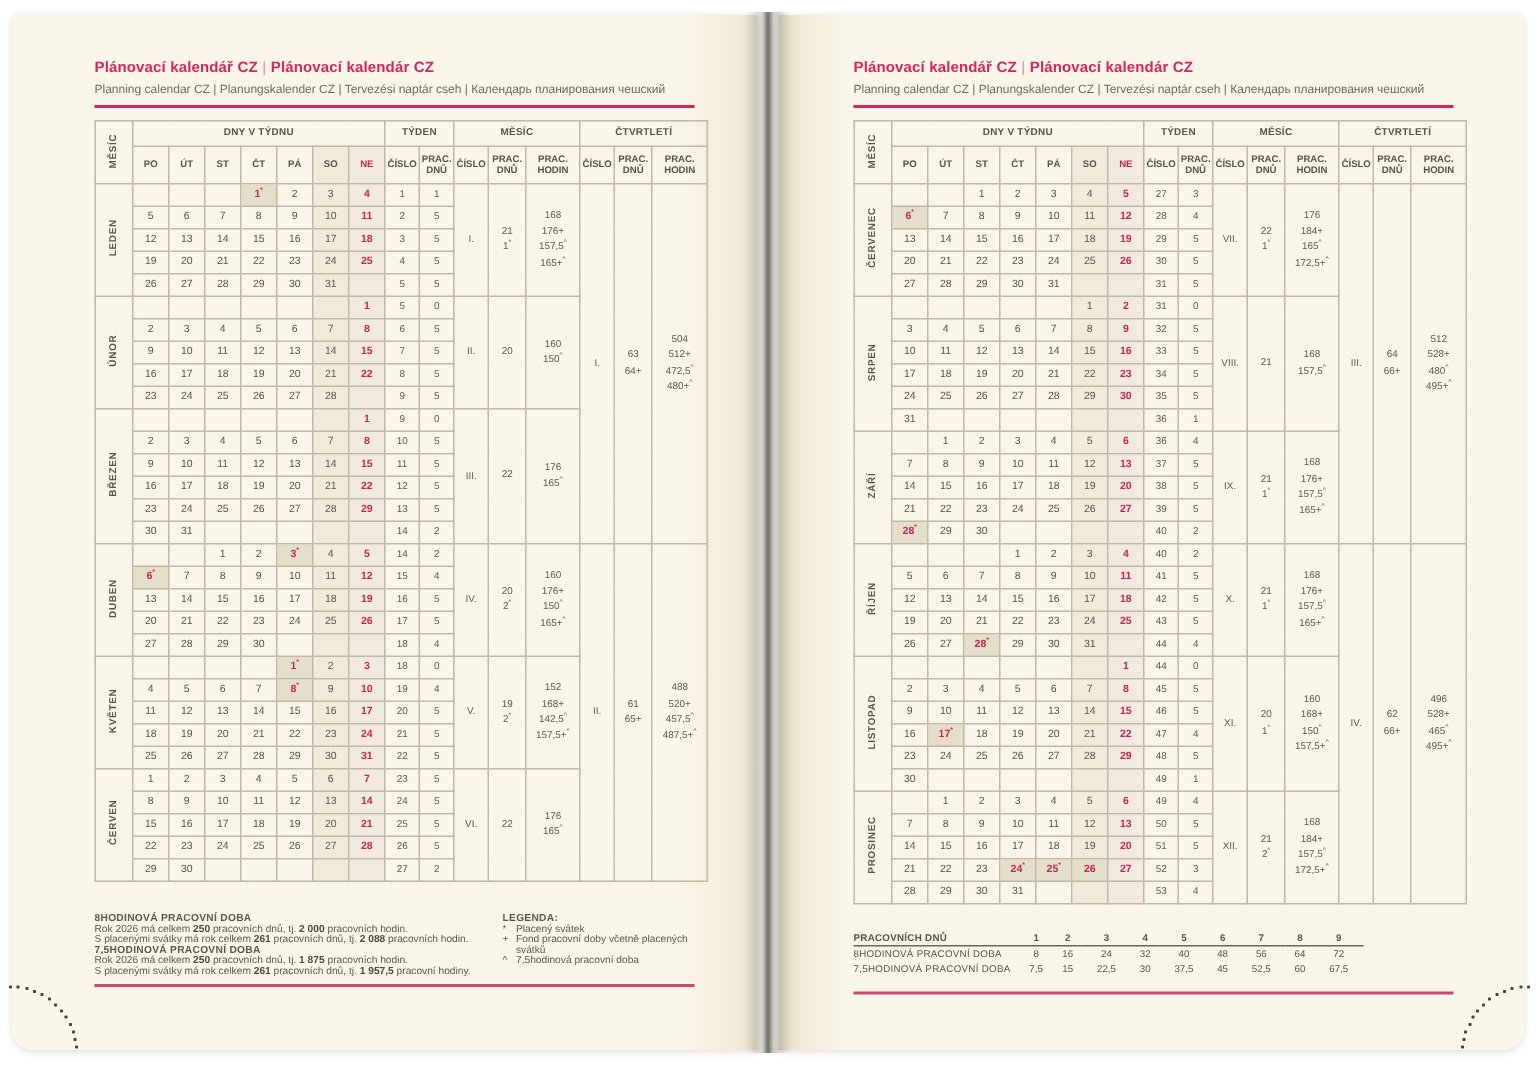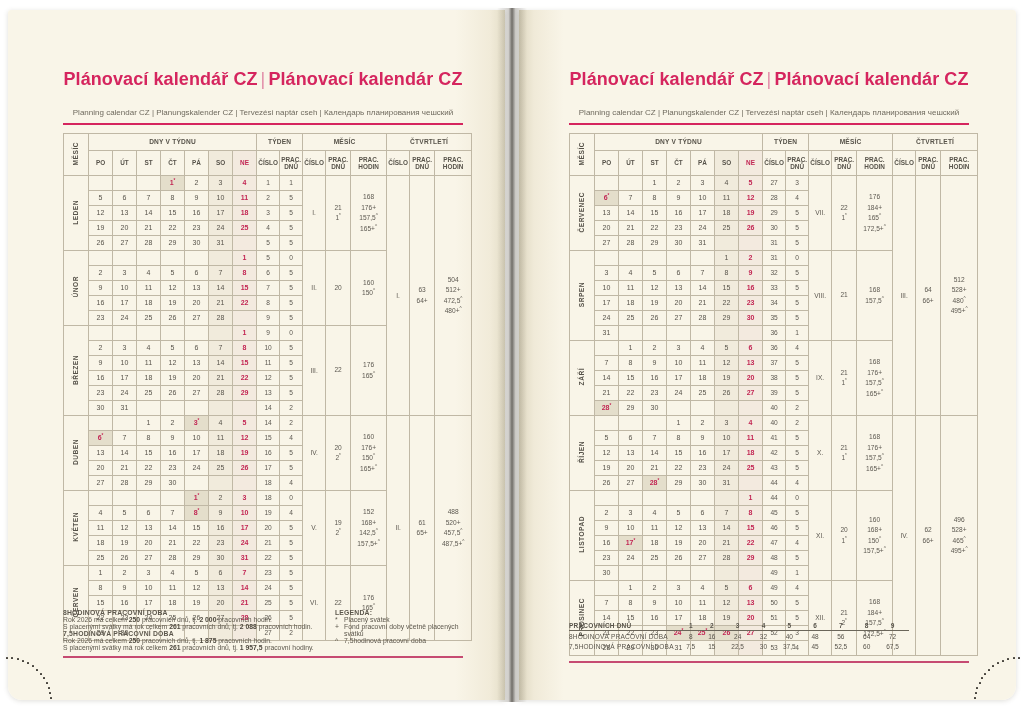--- a/index.html
+++ b/index.html
@@ -8,23 +8,23 @@
   .page{position:absolute;top:10px;height:690px;background:#f9f5e8;box-shadow:0 1px 5px rgba(80,70,50,.18);}
   .page.left{left:8px;width:497px;border-radius:3px 0 0 14px;
     background:linear-gradient(to right,#f9f5e8 0%,#f9f5e8 90%,#f1ebd9 97%,#e3ddc7 100%);}
   .page.right{left:519px;width:497px;border-radius:0 3px 14px 0;
     background:linear-gradient(to left,#f9f5e8 0%,#f9f5e8 91%,#f0ead8 97%,#ddd6bf 100%);}
   .spine{position:absolute;left:497px;top:8px;width:30px;height:694px;pointer-events:none;
     background:linear-gradient(to right,rgba(60,52,38,0) 0%,rgba(60,52,38,.22) 38%,rgba(35,30,22,.65) 50%,rgba(60,52,38,.25) 62%,rgba(60,52,38,0) 100%);}
   .content{position:absolute;top:28px;width:400px;}
   .page.left .content{left:55px;}
   .page.right .content{left:50px;}
-  .page-title{font-size:18px;font-weight:bold;color:#d5255e;text-align:center;letter-spacing:.1px;line-height:16px;margin-top:33px;}
+  .page-title{font-size:10px;font-weight:bold;color:#d5255e;letter-spacing:.1px;line-height:16px;}
   .page-title .pipe{color:#e08ba7;font-weight:normal;padding:0 3px;}
-  .page-subtitle{font-size:8px;color:#6f6a5e;text-align:center;margin-top:20px;line-height:11px;}
+  .page-subtitle{font-size:8px;color:#6f6a5e;text-align:left;margin-top:0;line-height:11px;}
   .rule{height:2px;background:#d5255e;margin-top:5px;}
   .rule.bottom{position:absolute;height:1.6px;background:#c64b72;}
   .page.left .rule.bottom{left:55px;top:641px;width:400px;}
   .page.right .rule.bottom{left:50px;top:646px;width:400px;}
 
   table.cal{border-collapse:collapse;table-layout:fixed;width:400px;margin-top:8px;}
   .cal th,.cal td{border:1px solid #c0b8a5;padding:0;text-align:center;color:#57534a;
     font-size:6.6px;line-height:1.1;overflow:hidden;}
   .cal tr.gh th{height:16px;font-weight:bold;font-size:6.6px;letter-spacing:.2px;}
   .cal tr.sh th{height:24px;font-weight:bold;font-size:6.4px;}

